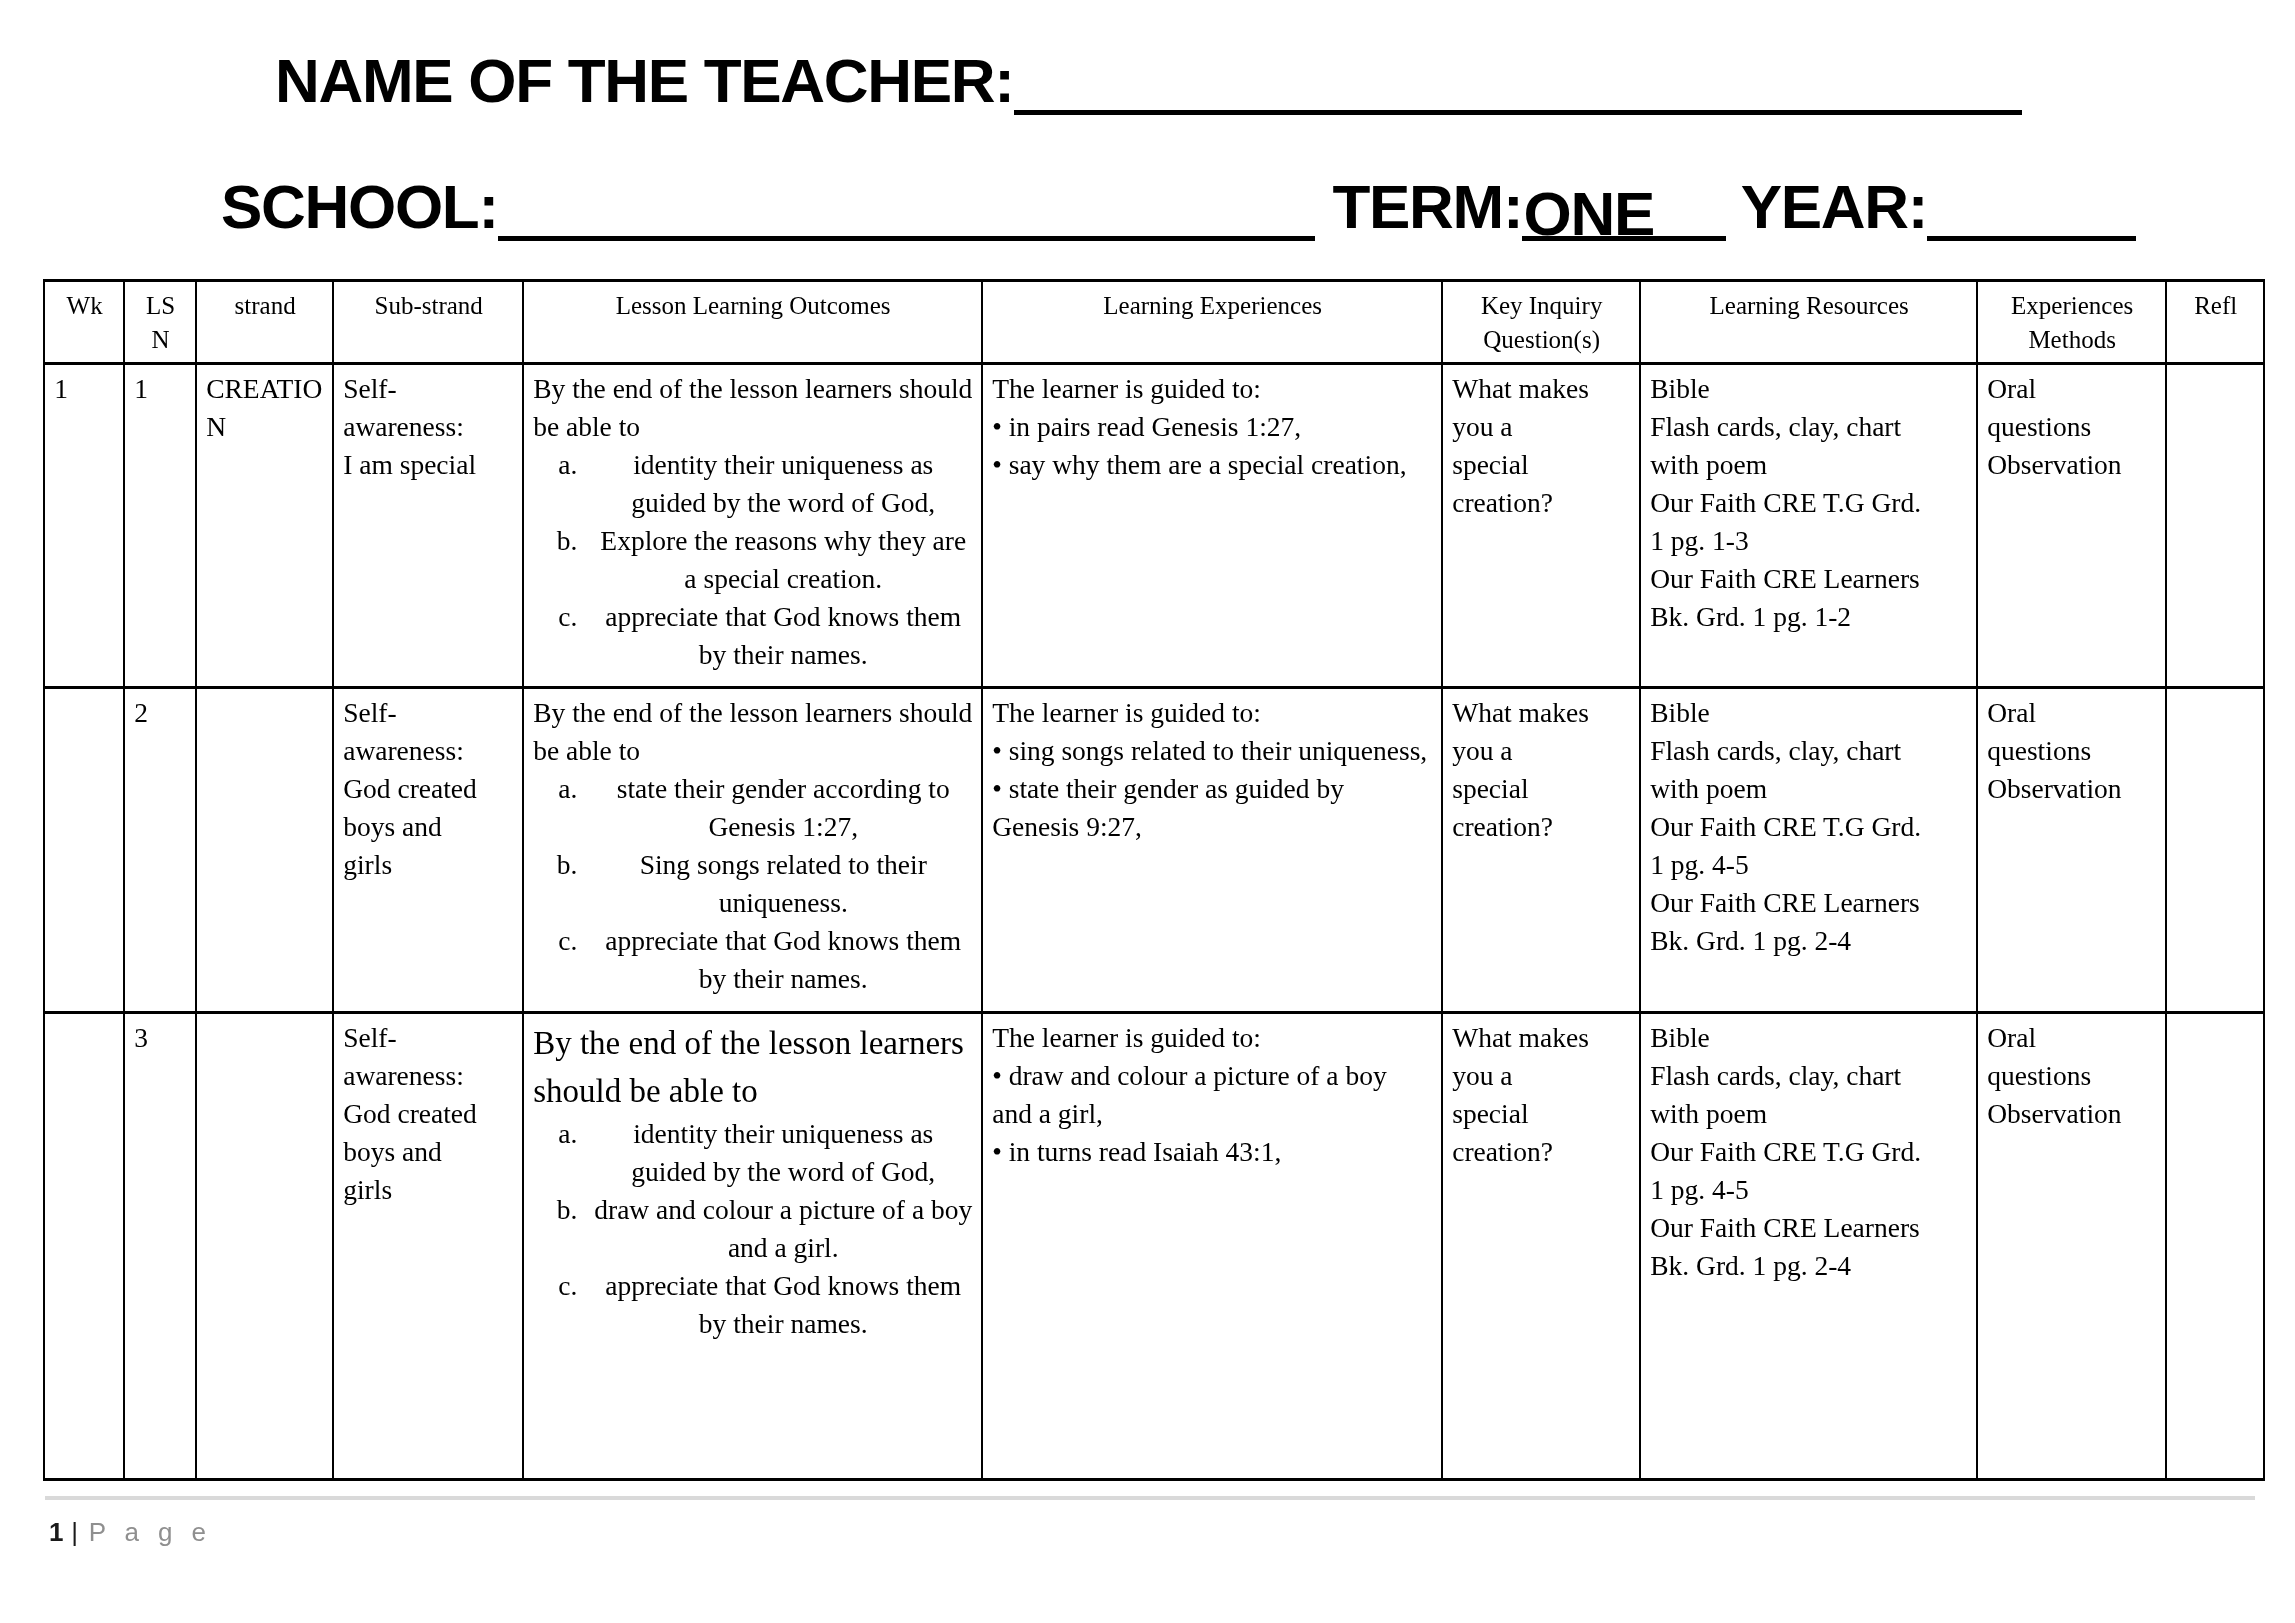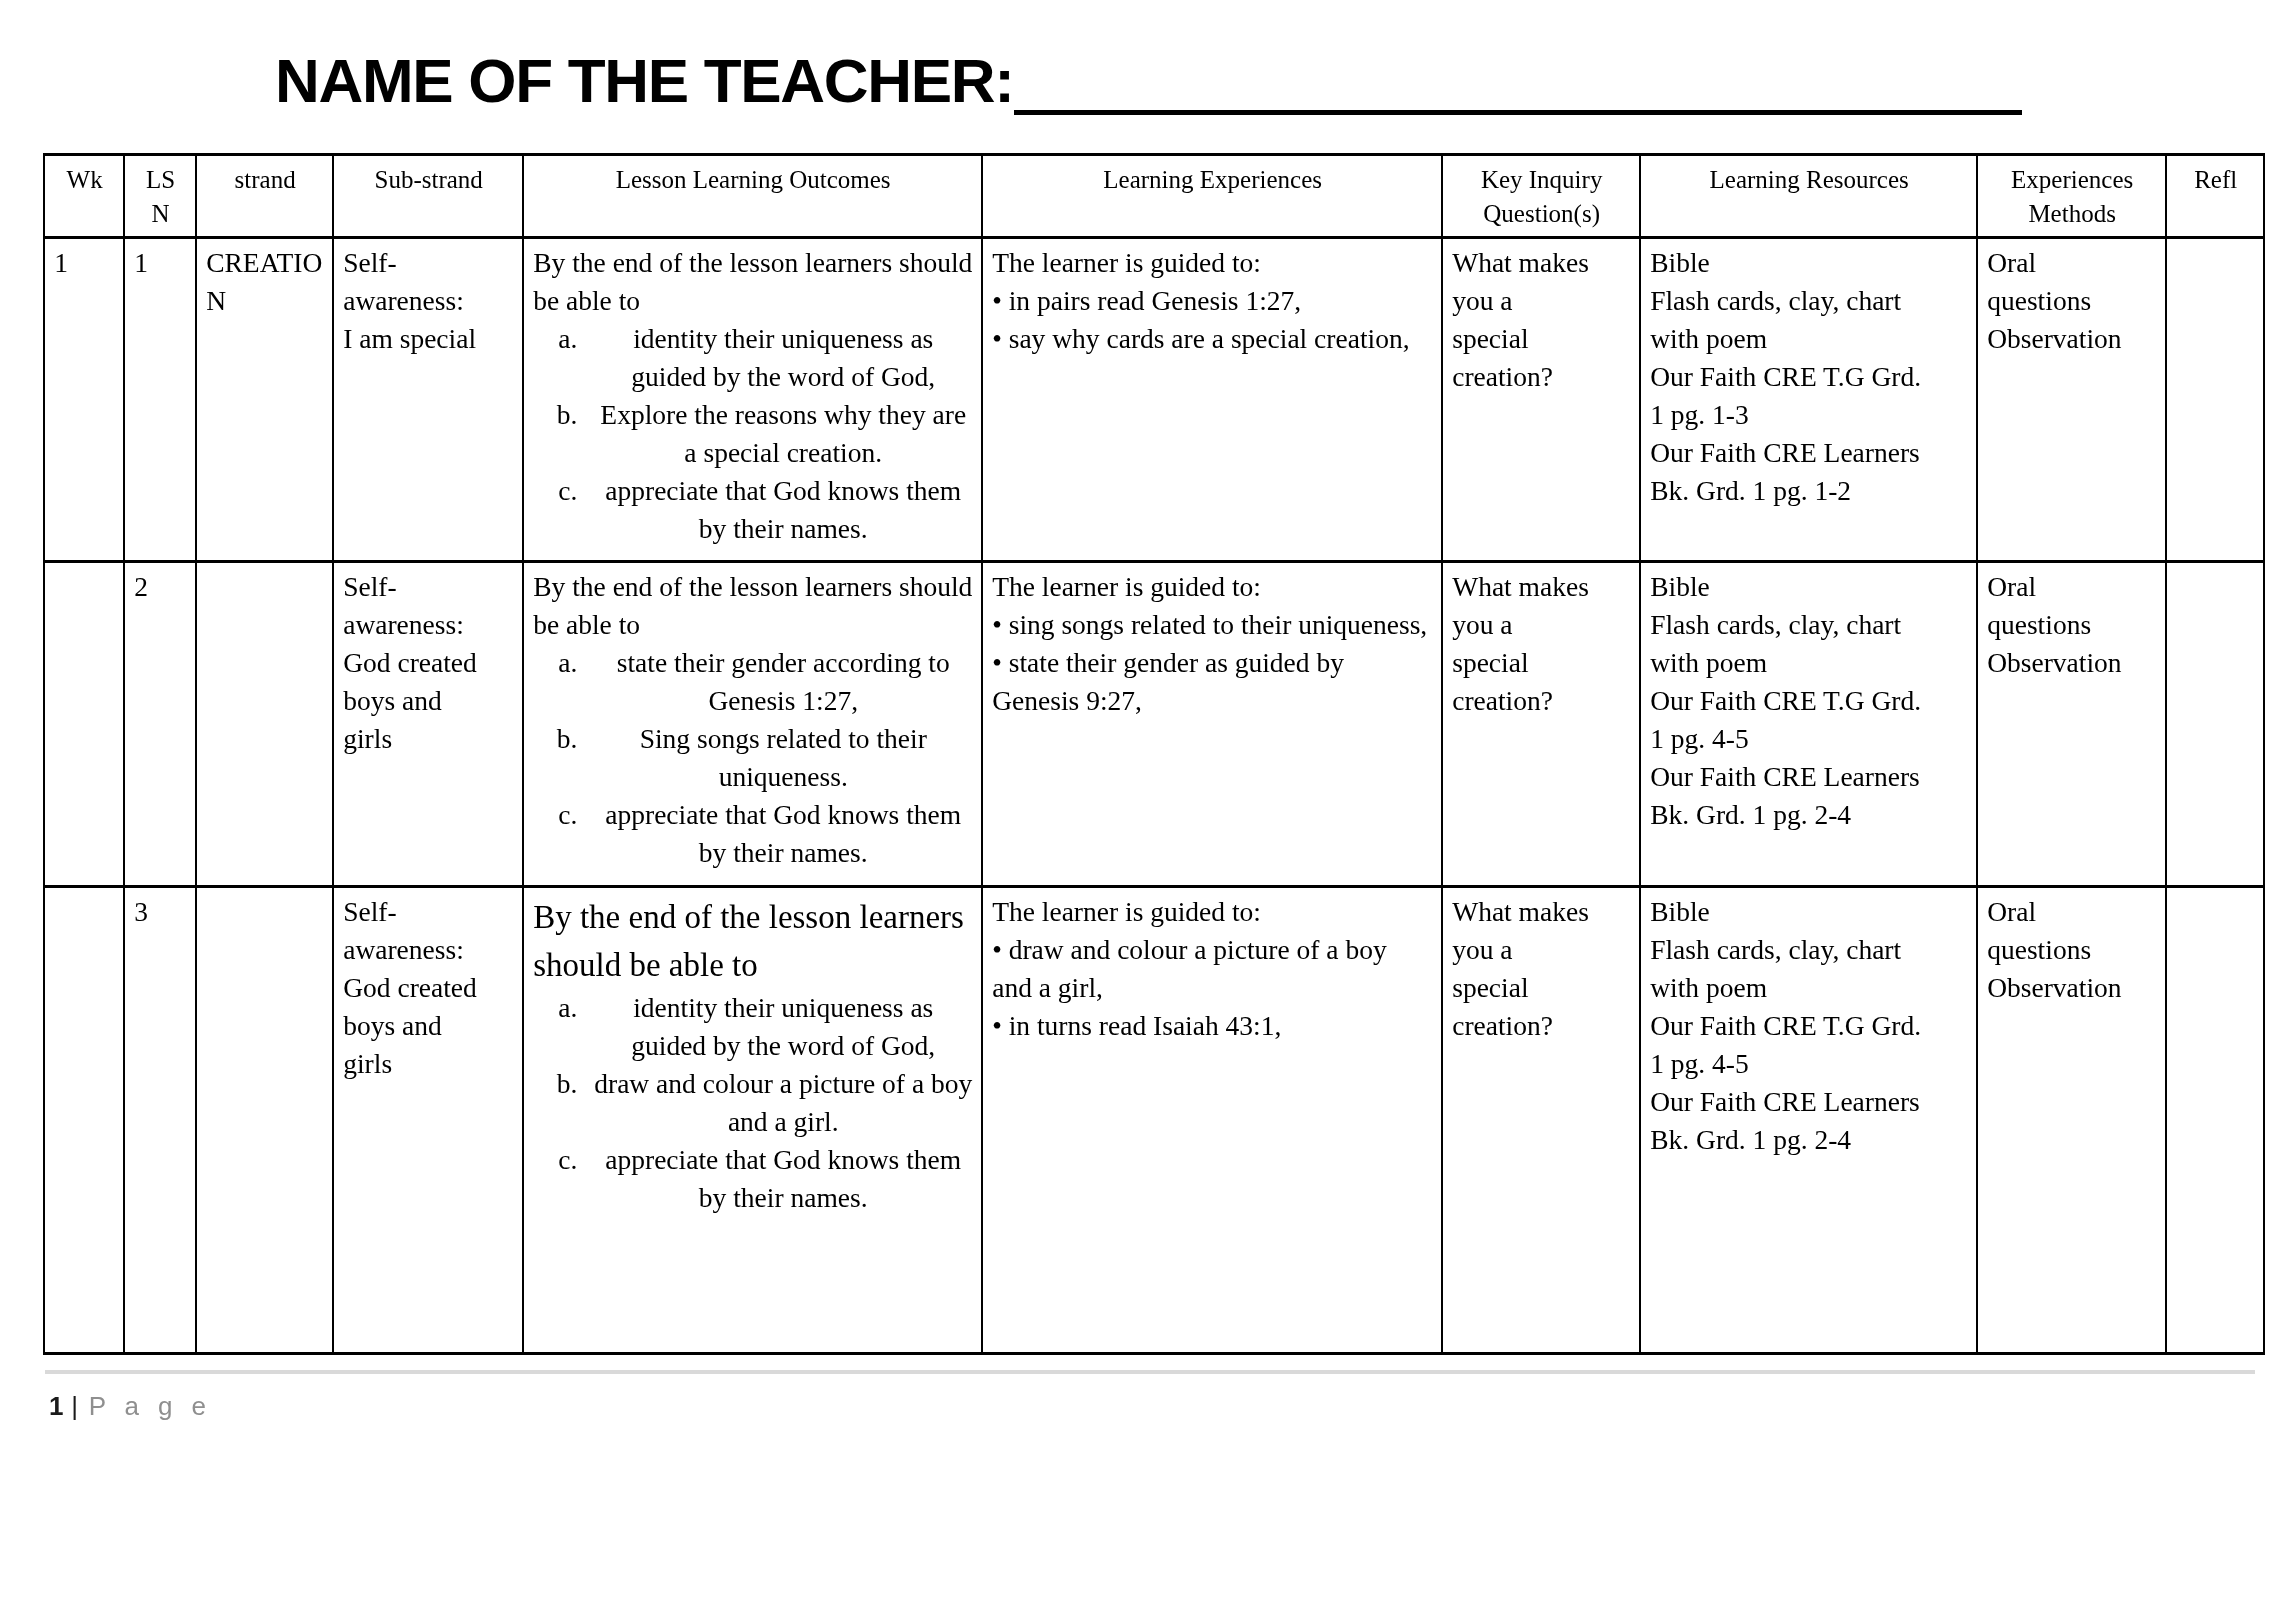--- a/index.html
+++ b/index.html
@@ -81,20 +81,23 @@
 </head>
 <body>
 
 <div class="page">
 
 
   <div class="head-line name-line">
     <span>NAME OF THE TEACHER:</span><span class="blank teacher-blank"></span>
   </div>
 
+  <div class="head-line school-line">
+    <span>SCHOOL:</span><span class="blank school-blank"></span><span class="term-label">TERM:</span><span class="blank term-blank"><span class="term-value">ONE</span></span><span class="year-label">YEAR:</span><span class="blank year-blank"></span>
+  </div>
 
   <table class="scheme">
     <colgroup>
       <col style="width:80px">
         <col style="width:72px">
         <col style="width:137px">
       <col style="width:190px">
         <col style="width:459px">
         <col style="width:460px">
       <col style="width:198px">
@@ -131,21 +134,21 @@
         <div class="intro">By the end of the lesson learners should be able to</div>
         <ol class="abc">
           <li>identity their uniqueness as guided by the word of God,</li>
           <li>Explore the reasons why they are a special creation.</li>
           <li>appreciate that God knows them by their names.</li>
         </ol>
       </td>
       <td>
         <div>The learner is guided to:</div>
         <div class="bullet">in pairs read Genesis 1:27,</div>
-        <div class="bullet">say why cards are a special creation,</div>
+        <div class="bullet">say why them are a special creation,</div>
       </td>
       <td class="pre">What makes
 you a
 special
 creation?</td>
       <td>
         <div class="pre">Bible
 Flash cards, clay, chart
 with poem</div>
         <div class="pre italic">Our Faith CRE T.G Grd.

